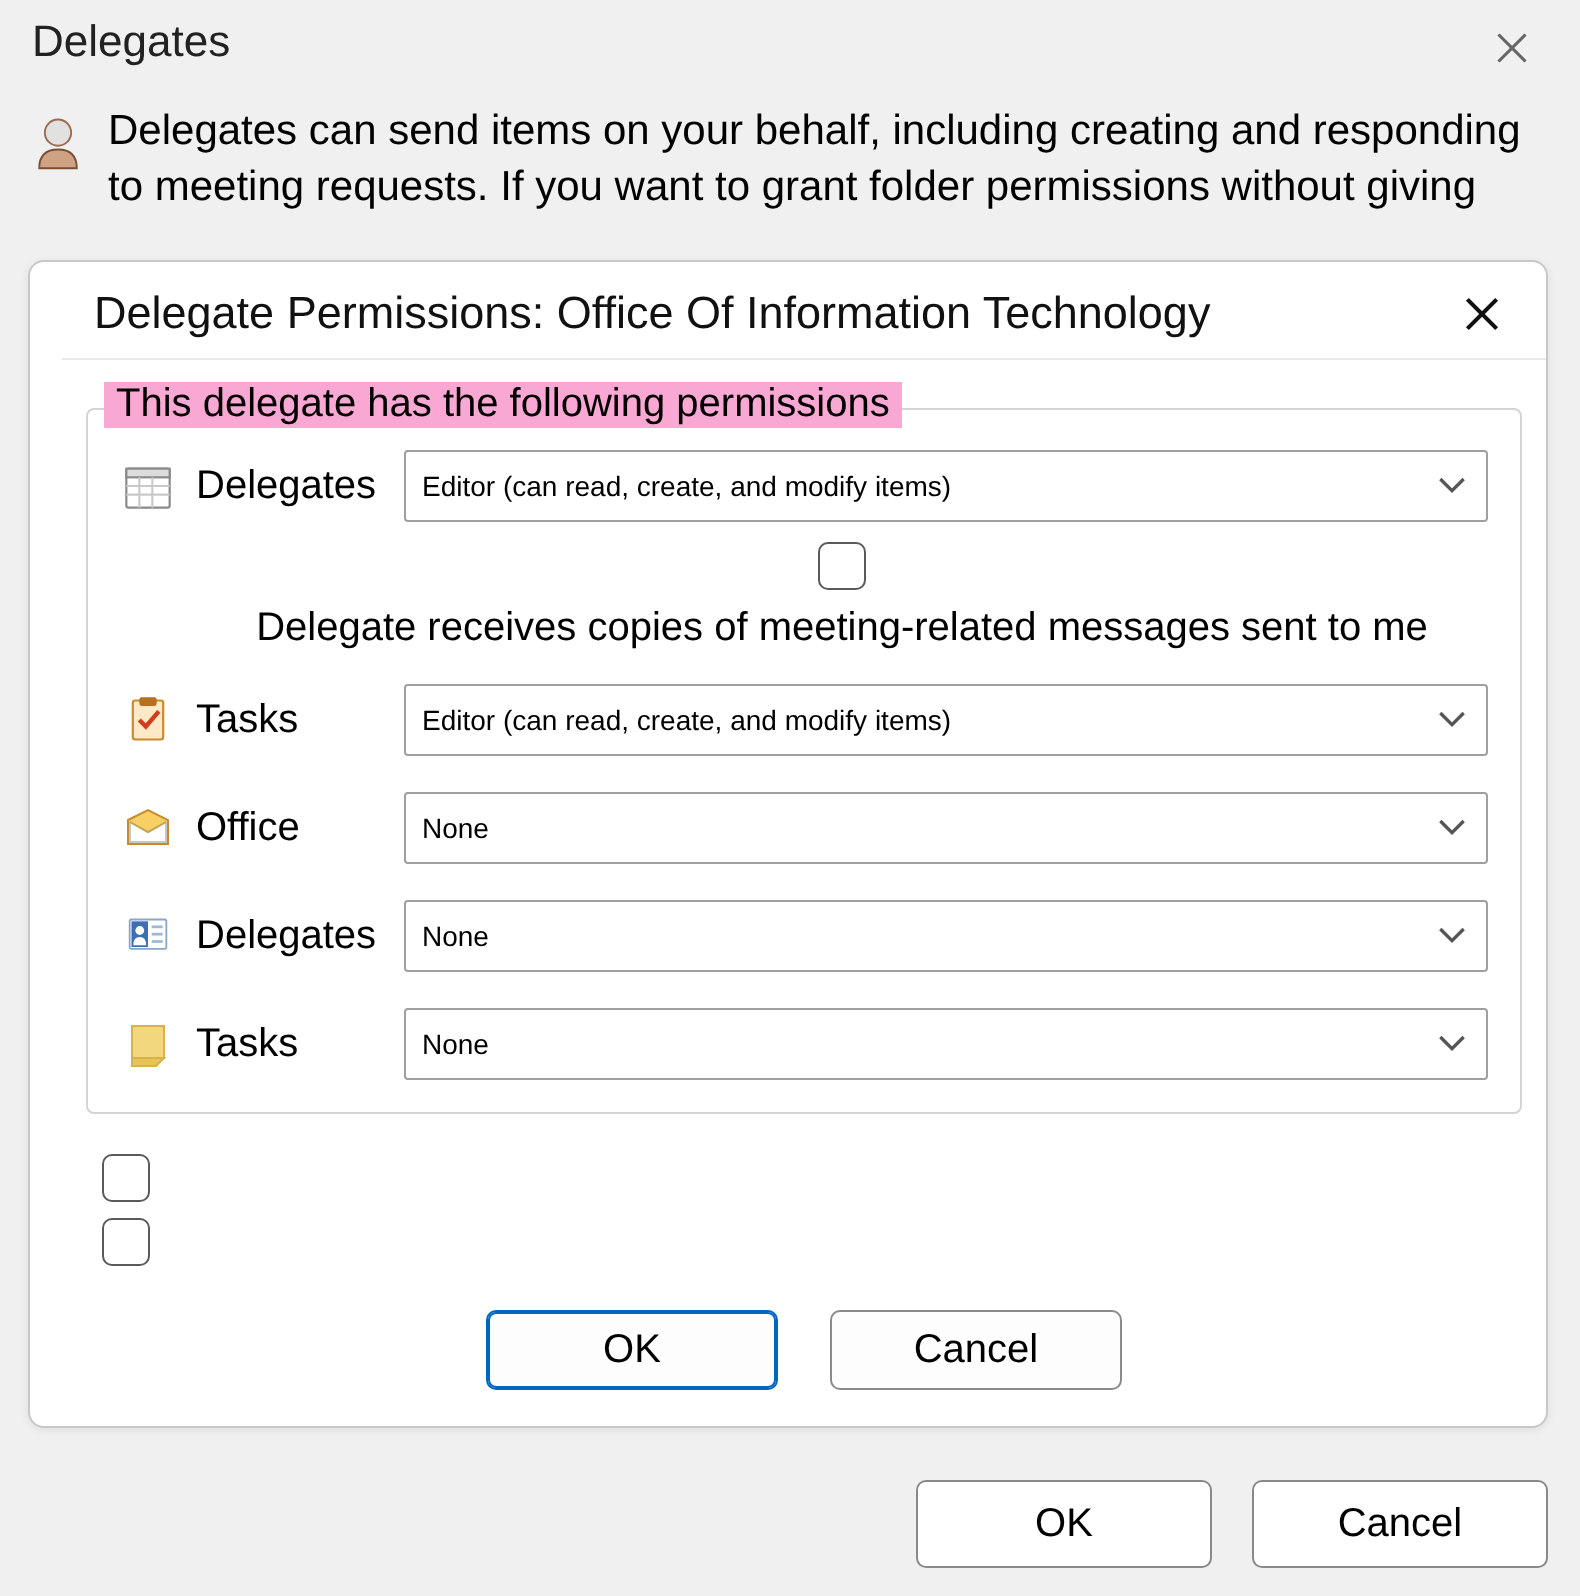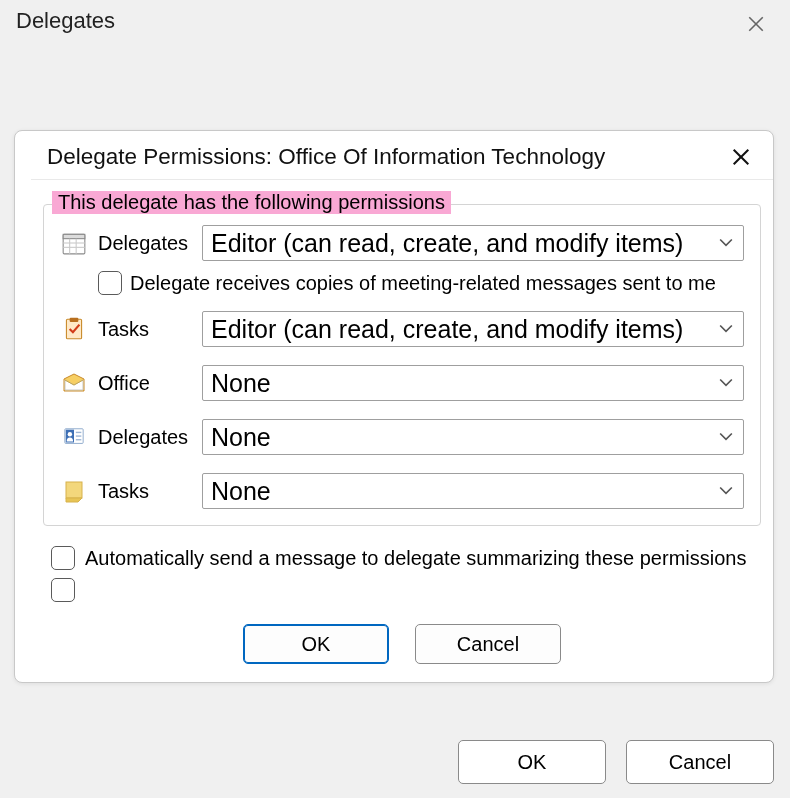--- a/index.html
+++ b/index.html
@@ -129,39 +129,40 @@
   }
   .select {
     position: relative;
     border: 1px solid #9f9f9f;
     background: #ffffff;
     height: 36px;
     border-radius: 2px;
     display: flex;
     align-items: center;
     padding: 0 36px 0 8px;
-    font-size: 25px;
+    font-size: 14px;
     color: #000;
     cursor: default;
   }
   .select .chev {
     position: absolute;
     right: 10px;
     top: 50%;
     transform: translateY(-50%);
     color: #555;
   }
   .under-row {
     grid-column: 2 / 4;
     display: flex;
     align-items: center;
     gap: 8px;
     padding: 4px 0 10px 0;
     font-size: 20px;
     color: #000;
+    flex-direction: column;
   }
   .spacer-row {
     grid-column: 1 / 4;
     height: 6px;
   }
 
   
   .chk-block {
     padding: 16px 20px 6px 20px;
   }
@@ -236,20 +237,29 @@
   <div class="outer-titlebar">
     <div class="outer-title">Delegates</div>
     <div class="outer-close">
       <svg viewBox="0 0 16 16" width="18" height="18">
         <line x1="2" y1="2" x2="14" y2="14" stroke="#666" stroke-width="1.4"></line>
         <line x1="14" y1="2" x2="2" y2="14" stroke="#666" stroke-width="1.4"></line>
       </svg>
     </div>
   </div>
 
+  <div class="outer-body">
+    <div class="head-icon">
+      <svg viewBox="0 0 32 32" width="30" height="30">
+        <circle cx="16" cy="11" r="7" fill="#e3e1df" stroke="#9c6b4e" stroke-width="1"></circle>
+        <path d="M6 30 Q6 20 16 20 Q26 20 26 30 Z" fill="#cfa283" stroke="#7b4f34" stroke-width="1"></path>
+      </svg>
+    </div>
+    <div class="outer-text">Delegates can send items on your behalf, including creating and responding to meeting requests. If you want to grant folder permissions without giving</div>
+  </div>
 
   <div class="inner-dialog">
     <div class="inner-titlebar">
       <div class="inner-title">Delegate Permissions: Office Of Information Technology</div>
       <div class="inner-close">
         <svg viewBox="0 0 16 16">
           <line x1="1.5" y1="1.5" x2="14.5" y2="14.5" stroke="#111" stroke-width="1.8"></line>
           <line x1="14.5" y1="1.5" x2="1.5" y2="14.5" stroke="#111" stroke-width="1.8"></line>
         </svg>
       </div>
@@ -364,21 +374,20 @@
                 </svg>
             </span>
           </div>
         </div>
       </div>
     </div>
 
     <div class="chk-block">
       <div class="chk-row">
         <div class="chk"></div>
-        <span>Automatically send a message to delegate summarizing these permissions</span>
       </div>
       <div class="chk-row">
         <div class="chk"></div>
       </div>
     </div>
 
     <div class="btn-row">
       <div class="btn primary">
         <span>OK</span>
       </div>

